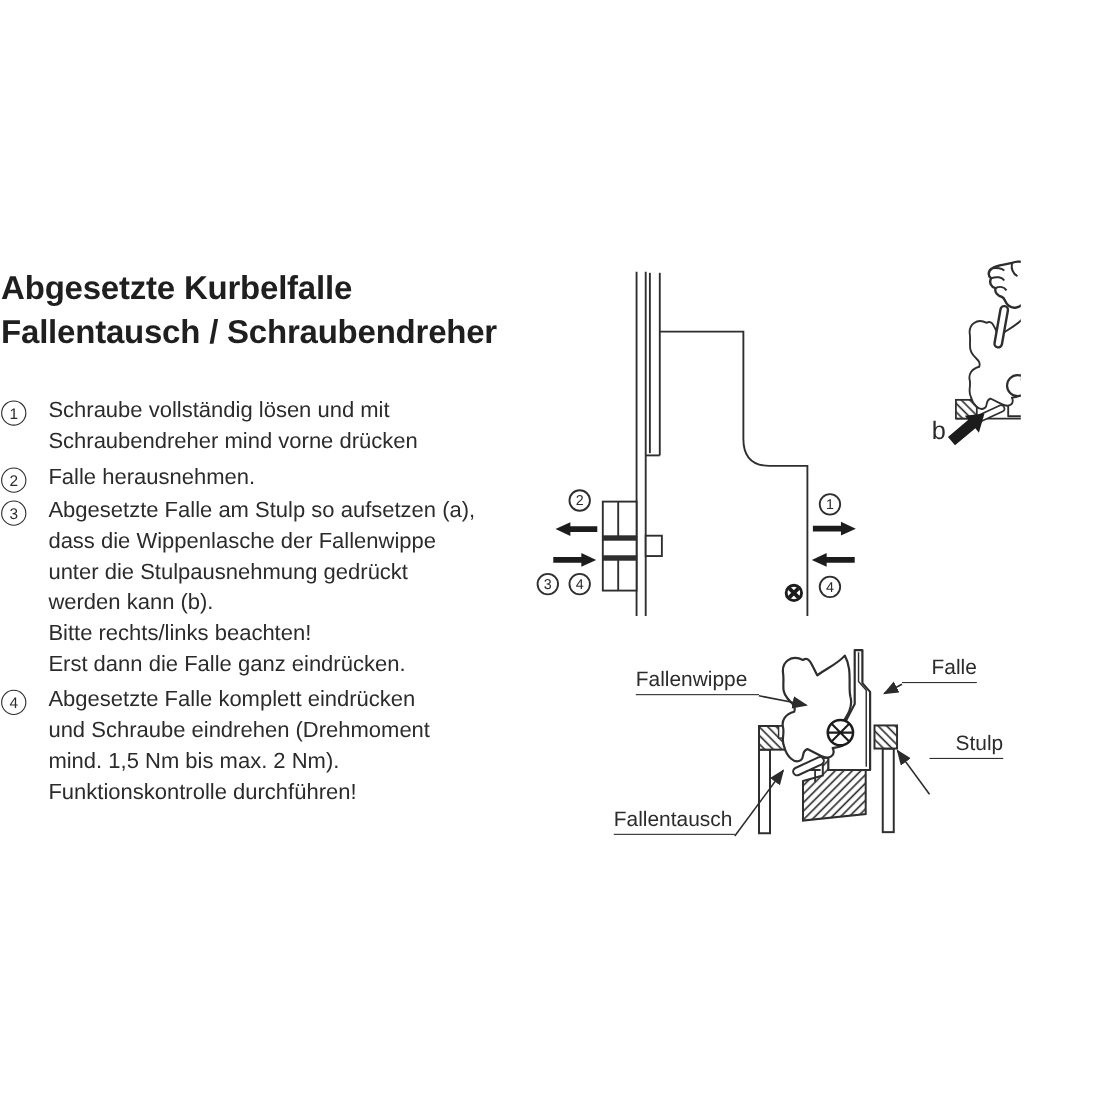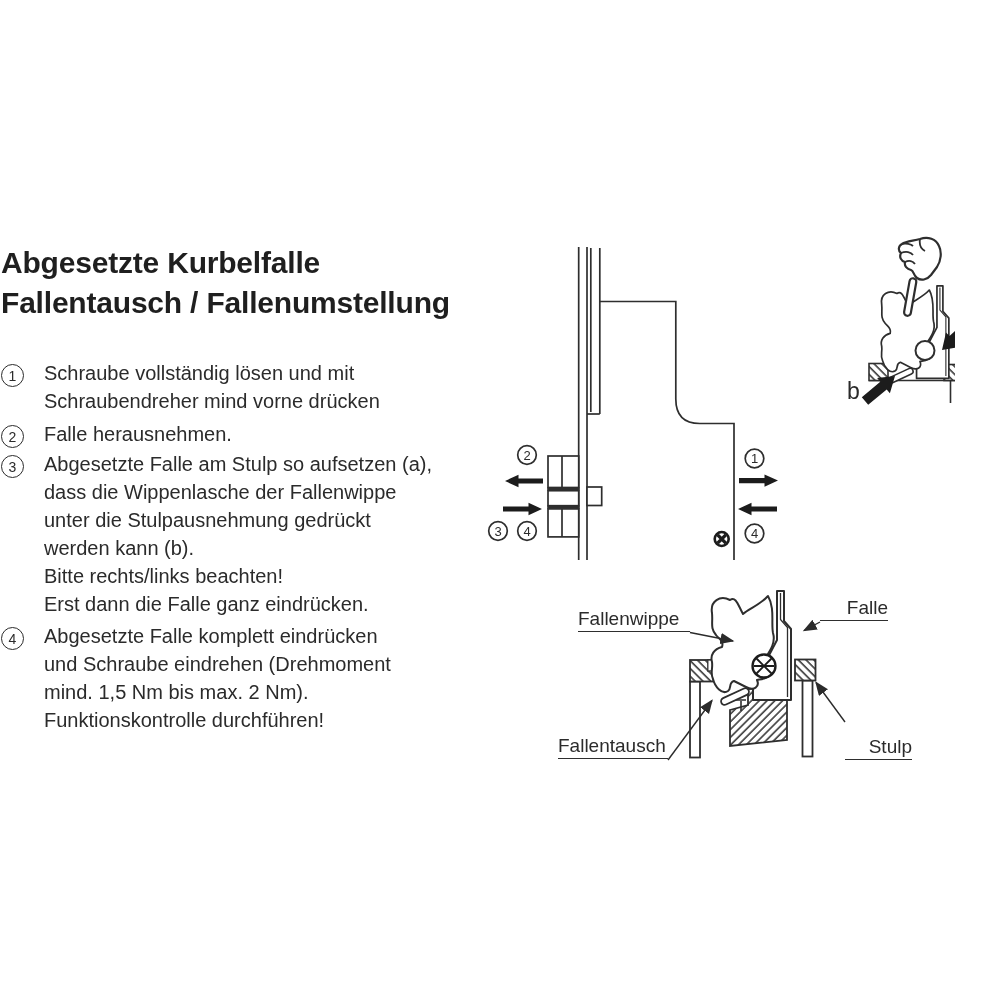--- a/index.html
+++ b/index.html
@@ -1,18 +1,18 @@
 <!DOCTYPE html>
 <html><head>
 <meta charset="utf-8">
 <style>
   html,body{margin:0;padding:0;background:#fff;}
   .canvas{
     position:relative;width:928px;height:1000px;background:#fff;
-    font-family:"Liberation Sans",sans-serif;color:#242424;overflow:hidden;padding-left:27px;
+    font-family:"Liberation Sans",sans-serif;color:#242424;overflow:hidden;
   }
   .title{
     position:absolute;left:1px;top:243px;
     font-size:30px;line-height:40px;font-weight:bold;letter-spacing:-.2px;
     white-space:nowrap;color:#1f1f1f;
   }
   .step-num{
     position:absolute;left:1px;box-sizing:border-box;width:23px;height:23px;
     border:1.7px solid #2b2b2b;border-radius:50%;
     font-size:14px;display:flex;align-items:center;justify-content:center;
@@ -46,21 +46,21 @@
         <line x1="1" y1="0" x2="1" y2="5.5" stroke="#2e2e2e" stroke-width="1.5"></line>
       </pattern>
       <marker id="ah" markerWidth="11" markerHeight="9" refX="9" refY="4" orient="auto">
         <path d="M0,0 L10,4 L0,8 Z" fill="#2b2b2b"></path>
       </marker>
     </defs>
   </svg>
 
   <div class="title">
     <div>Abgesetzte Kurbelfalle</div>
-    <div>Fallentausch / Fallenumstellung</div>
+    <div>Fallentausch / Schraubendreher</div>
   </div>
 
   <div class="step-num" style="top:364px">1</div>
   <div class="step-text" style="top:359px">
     <div>Schraube vollständig lösen und mit</div>
     <div>Schraubendreher mind vorne drücken</div>
   </div>
 
   <div class="step-num" style="top:425px">2</div>
   <div class="step-text" style="top:420px">
@@ -156,21 +156,21 @@
     <g stroke="#2b2b2b" stroke-width="1.4" fill="none">
       <path d="M40,49.5 L83,58" marker-end="url(#ah)"></path>
       <path d="M170,39 L154,47.5" marker-end="url(#ah)"></path>
       <path d="M195,139 L166,99.5" marker-end="url(#ah)"></path>
       <path d="M18,177 L62,117.5" marker-end="url(#ah)"></path>
     </g>
   </svg>
 
   <div class="dlabel" style="left:578px;top:608px;width:112px">Fallenwippe</div>
   <div class="dlabel right" style="left:820px;top:597px;width:68px">Falle</div>
-  <div class="dlabel right" style="left:845px;top:736px;width:67px">Stulp</div>
+  <div class="dlabel right" style="left:845px;top:666px;width:67px">Stulp</div>
   <div class="dlabel" style="left:558px;top:735px;width:110px">Fallentausch</div>
 
   <svg style="left:843px;top:233px" width="157" height="195" viewBox="0 0 157 195">
     <g stroke="#2e2e2e" stroke-width="1.6">
       <path d="M26,147.5 H117 M107.5,148 V170" fill="none"></path>
       <rect x="26" y="130.5" width="19" height="17" fill="url(#hB)"></rect>
       <rect x="101" y="131.5" width="16.5" height="16" fill="url(#hB)"></rect>
     </g>
     <use href="#latch-g" transform="translate(-14,46) scale(0.85)"></use>
     <circle cx="82" cy="117.5" r="9.5" fill="#fff" stroke="#2e2e2e" stroke-width="2"></circle>

